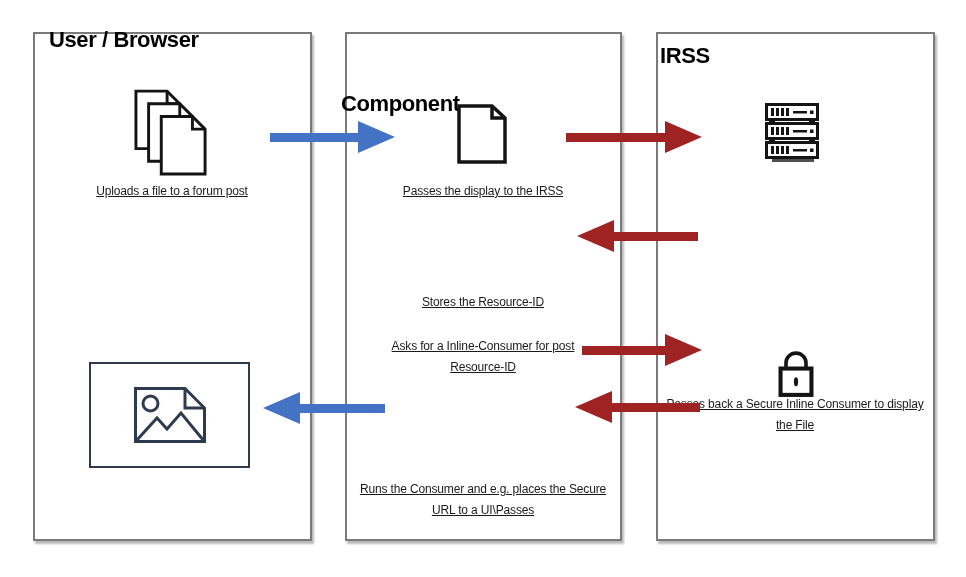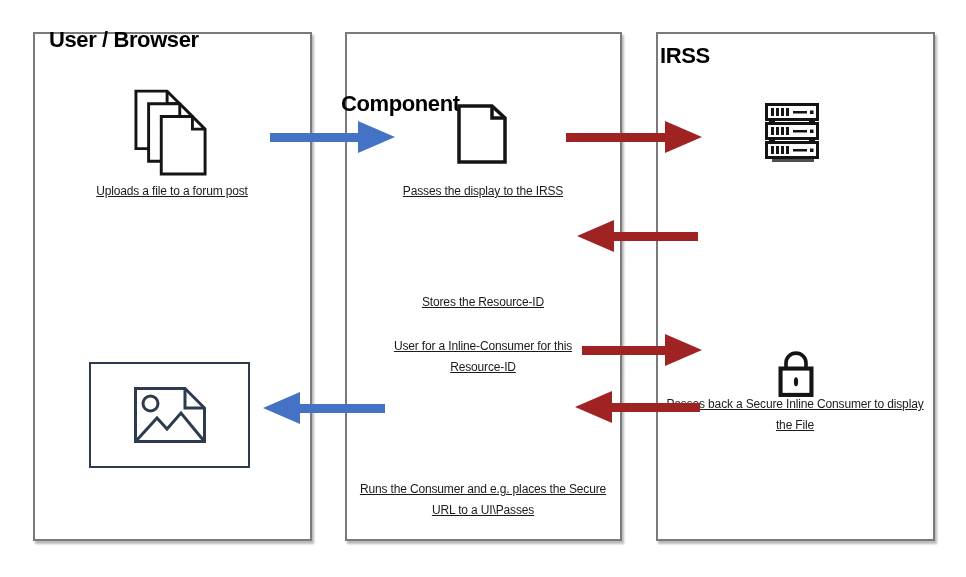--- a/index.html
+++ b/index.html
@@ -142,21 +142,21 @@
         <path d="M51,1.5 V21 H70.5"></path>
         <circle cx="16.5" cy="16.5" r="7.5"></circle>
         <path d="M2,54 L23,31 L33,42 L47,26 L70,54"></path>
       </svg>
     </span>
   </div>
 
   <div class="lbl" style="left:52px;  top:181px; width:240px;">Uploads a file to a forum post</div>
   <div class="lbl" style="left:363px; top:181px; width:240px;">Passes the display to the IRSS</div>
   <div class="lbl" style="left:373px; top:248px; width:220px;margin-top:44px;">Stores the Resource-ID</div>
-  <div class="lbl" style="left:383px; top:336px; width:200px;">User for a Inline-Consumer for this Resource-ID</div>
+  <div class="lbl" style="left:383px; top:336px; width:200px;">Asks for a Inline-Consumer for post Resource-ID</div>
   <div class="lbl" style="left:659px; top:394px; width:272px;">Passes back a Secure Inline Consumer to display the File</div>
   <div class="lbl" style="left:358px; top:479px; width:250px;">Runs the Consumer and e.g. places the Secure URL to a UI\Passes</div>
 
   <div class="arrow right blue" style="left:270px; top:121px; width:125px;">
       <div class="shaft"></div>
       <div class="head"></div>
     </div>
   <div class="arrow right red" style="left:566px; top:121px; width:136px;">
       <div class="shaft"></div>
       <div class="head"></div>

